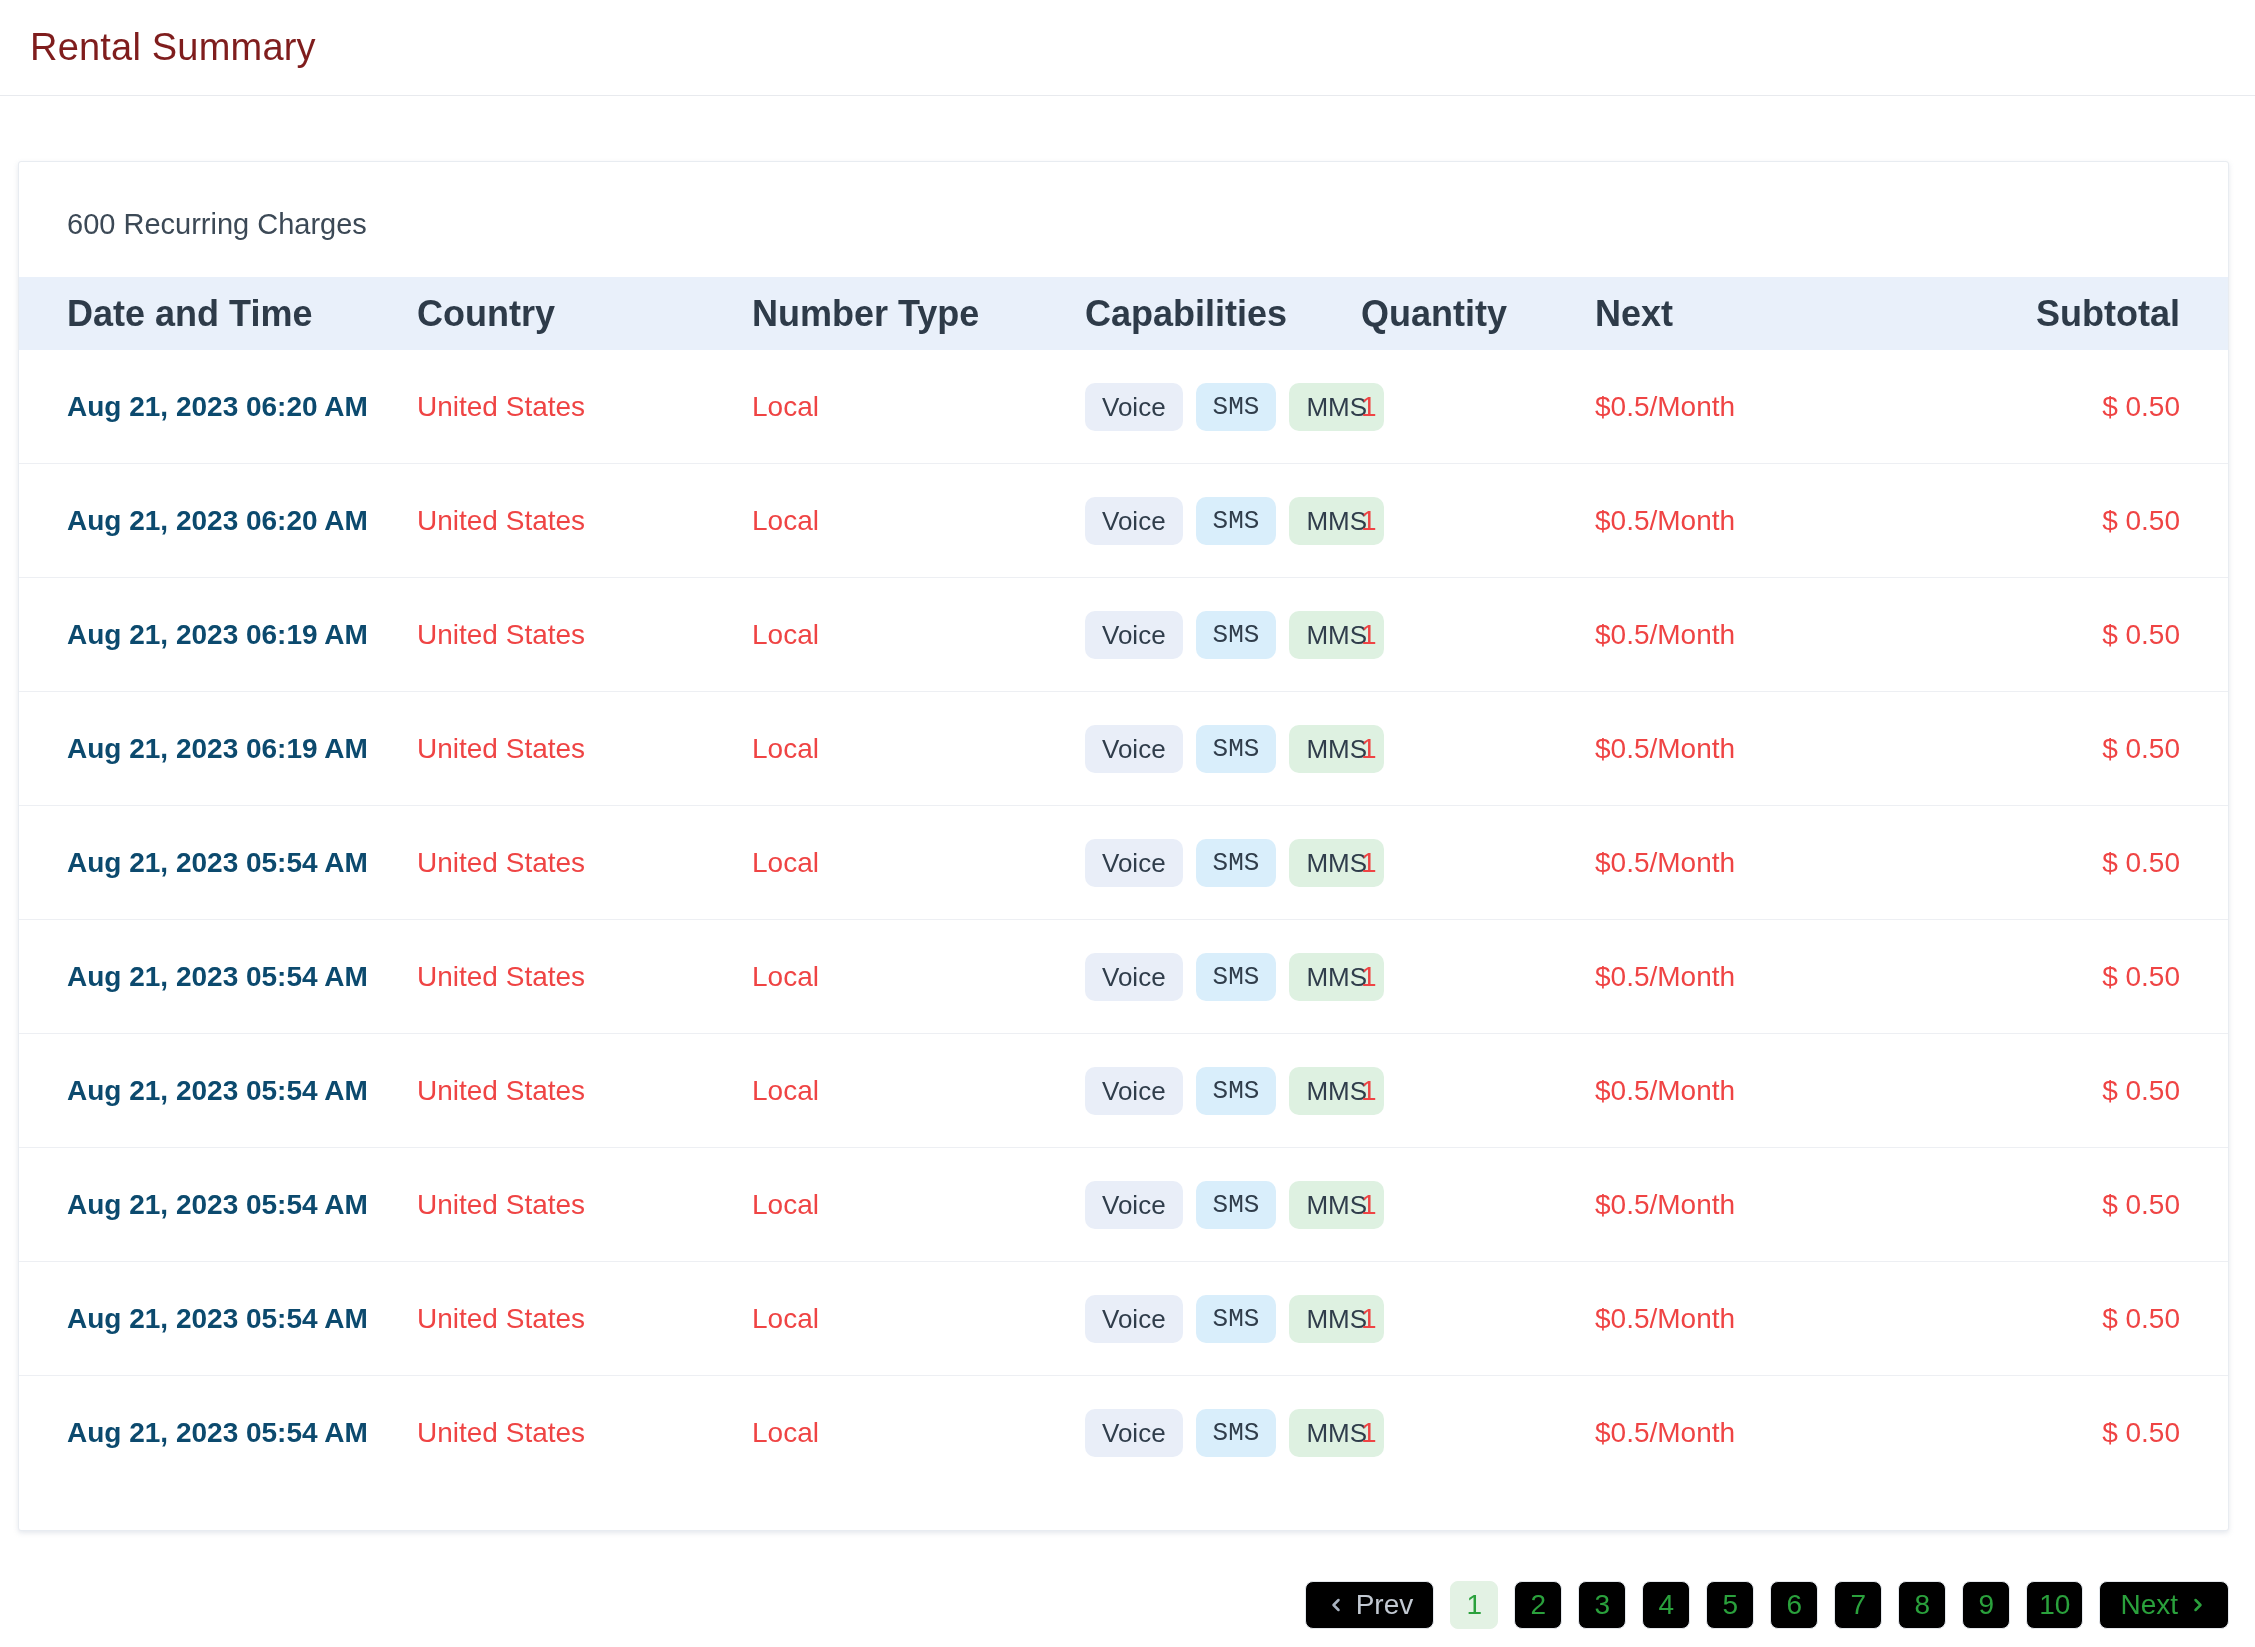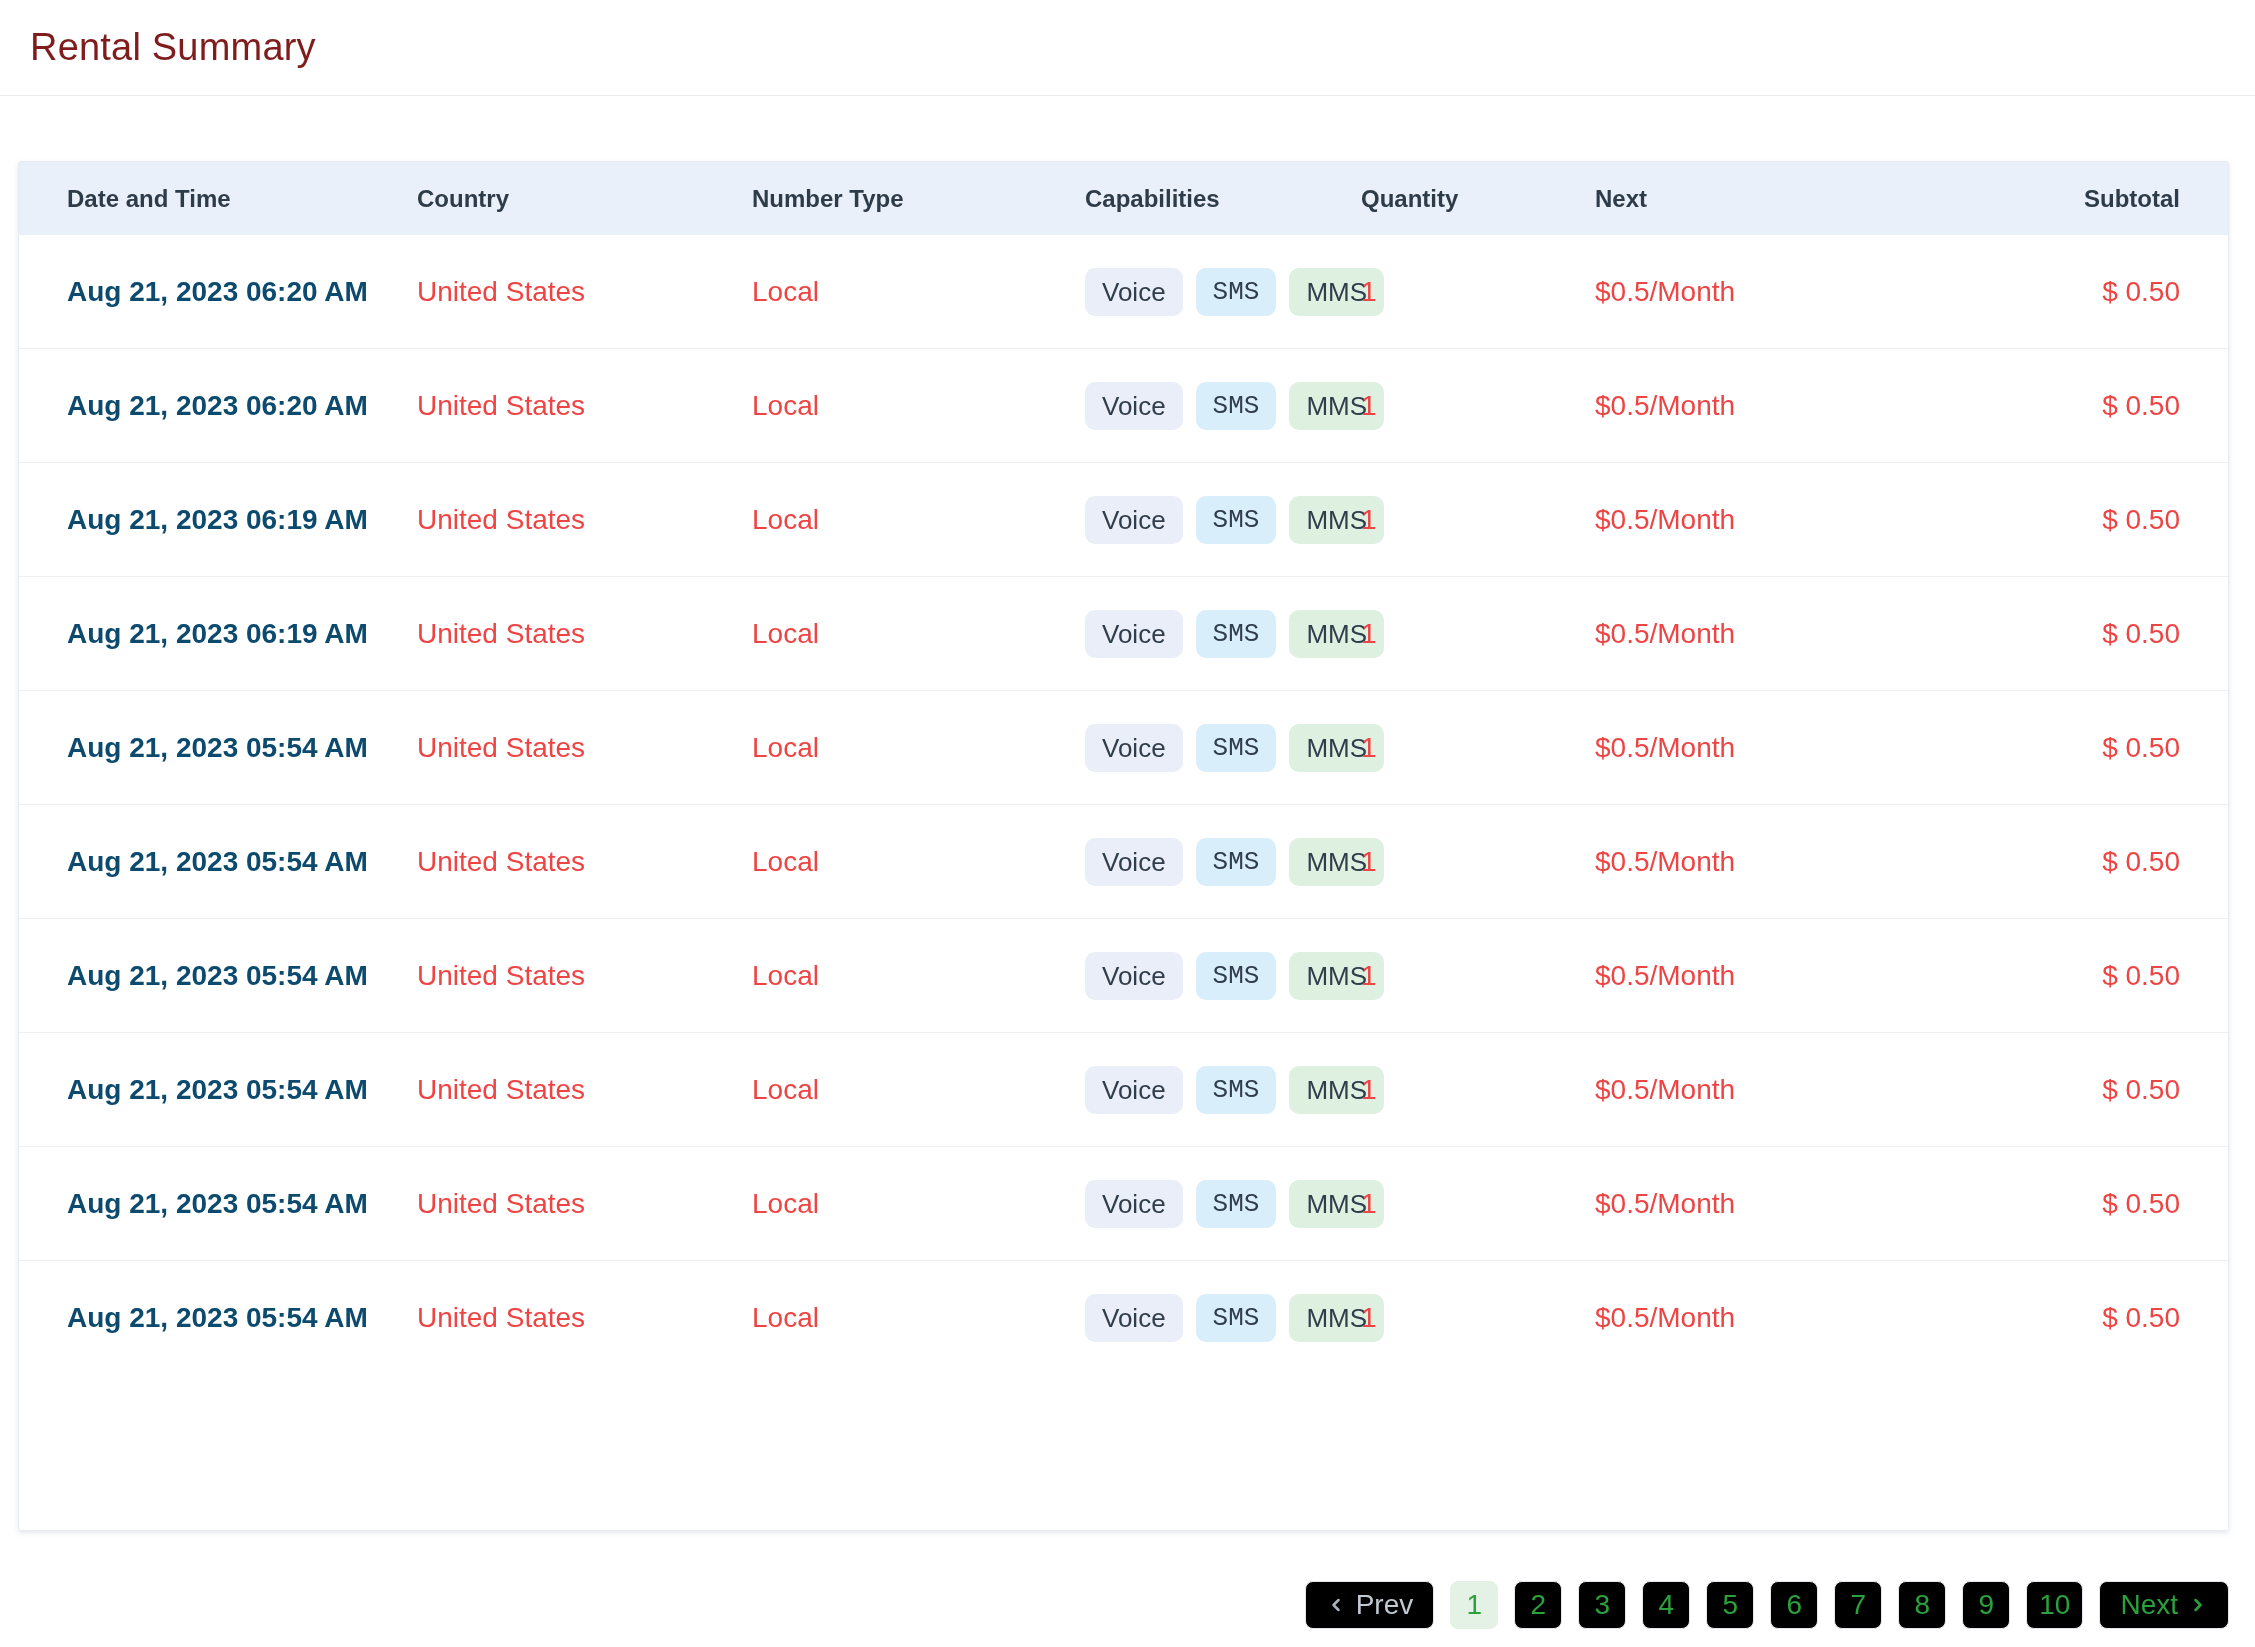--- a/index.html
+++ b/index.html
@@ -44,21 +44,21 @@
     color: #3c4956;
   }
 
   
   .thead {
     height: 73px;
     background: #e9f0fa;
     display: flex;
     align-items: center;
     padding: 0 48px;
-    font-size: 24px;
+    font-size: 36px;
     font-weight: 700;
     color: #2e3b49;
   }
   .trow {
     height: 114px;
     display: flex;
     align-items: center;
     padding: 0 48px;
     border-bottom: 1px solid #edeff3;
     font-size: 28px;
@@ -128,20 +128,21 @@
   .chev { display: block; }
 </style>
 </head>
 <body>
 
 <div class="page-header">
   <div class="page-title">Rental Summary</div>
 </div>
 
 <div class="card">
+  <div class="card-title">600 Recurring Charges</div>
 
   <div class="thead">
     <div class="col-date">Date and Time</div>
     <div class="col-country">Country</div>
     <div class="col-type">Number Type</div>
     <div class="col-caps">Capabilities</div>
     <div class="col-qty">Quantity</div>
     <div class="col-rate">Next</div>
     <div class="col-subtotal">Subtotal</div>
   </div>

